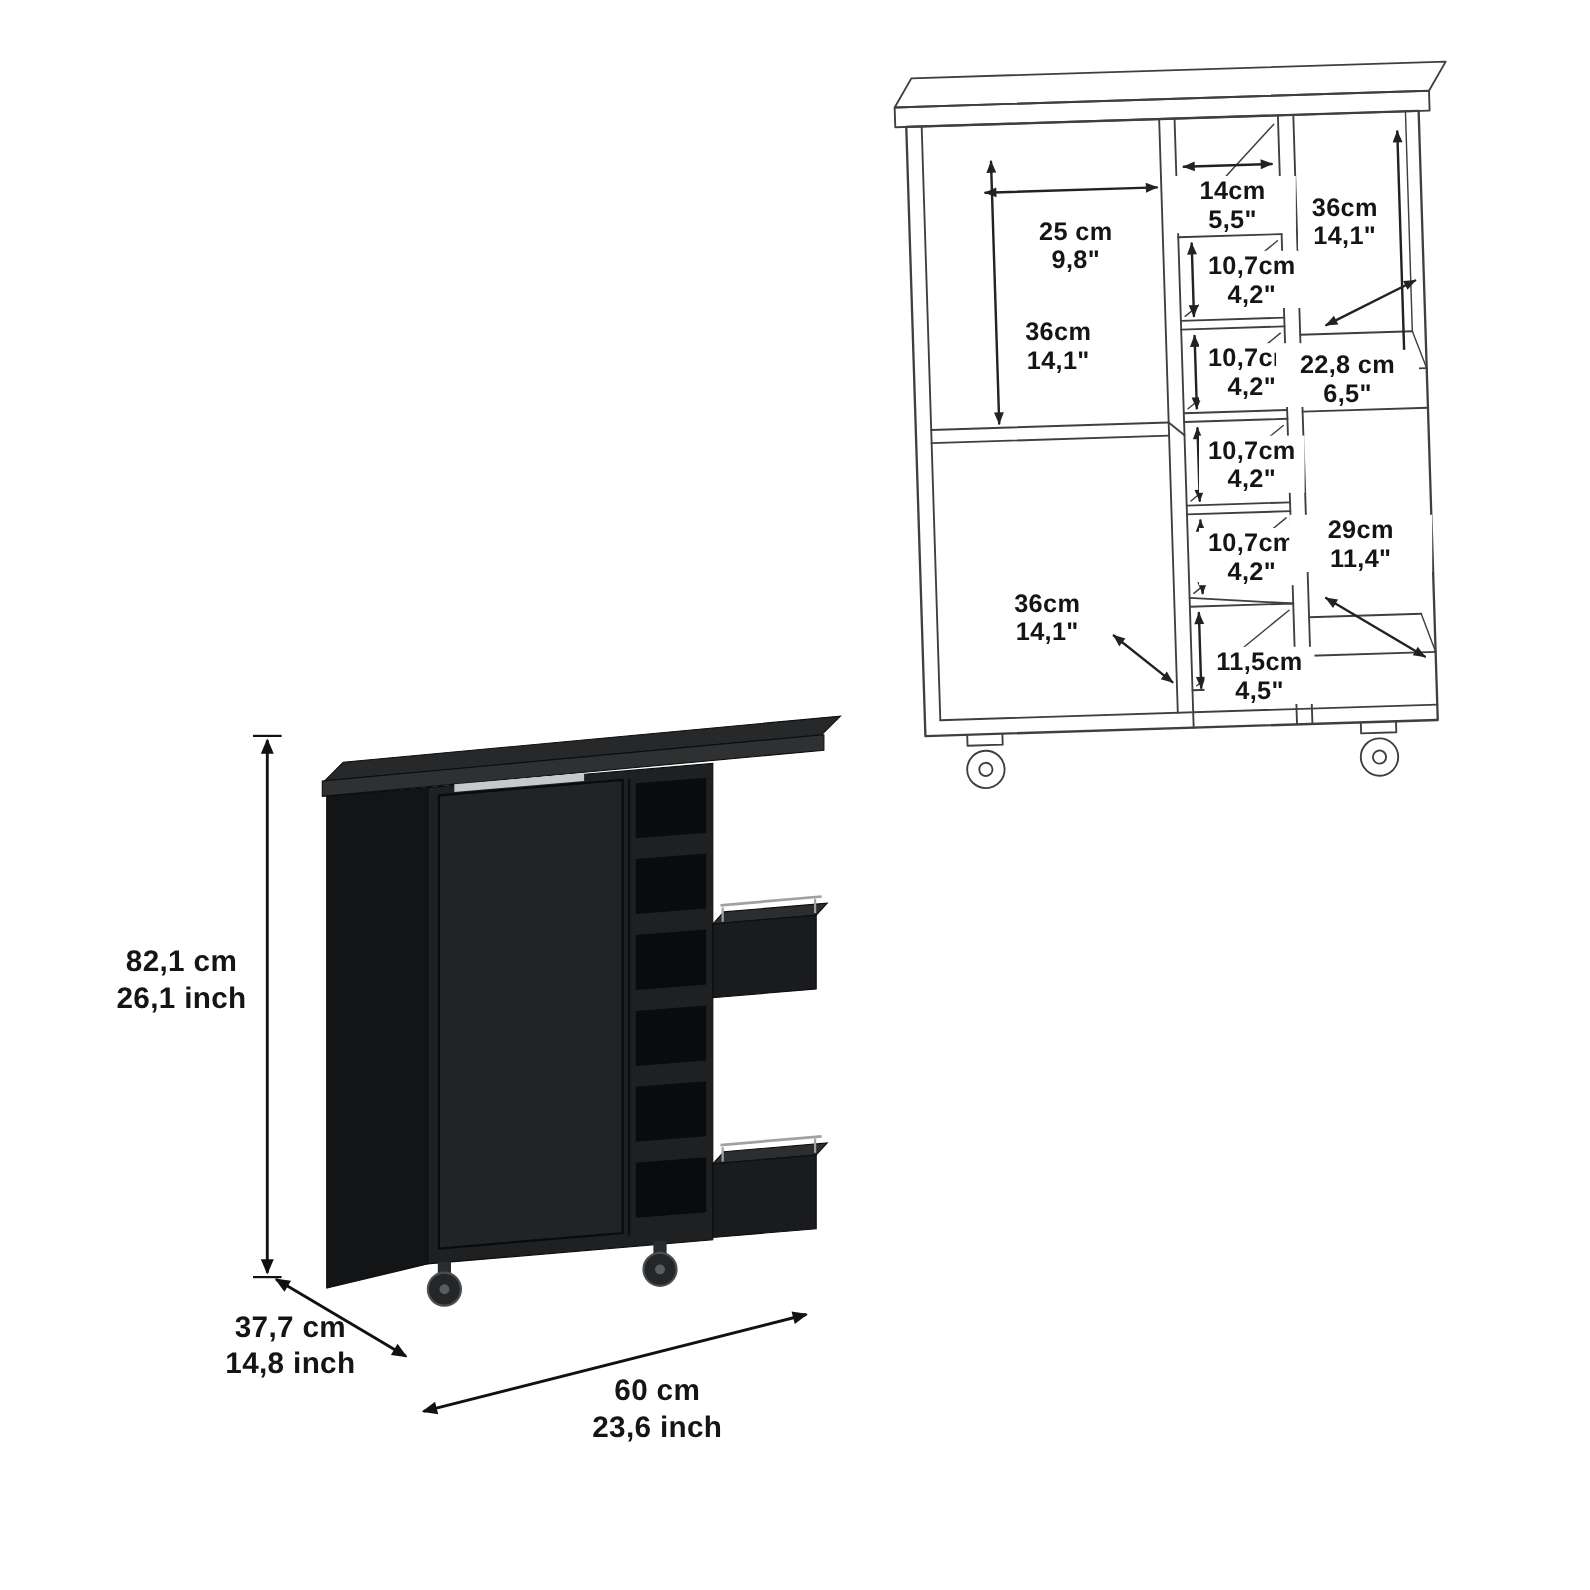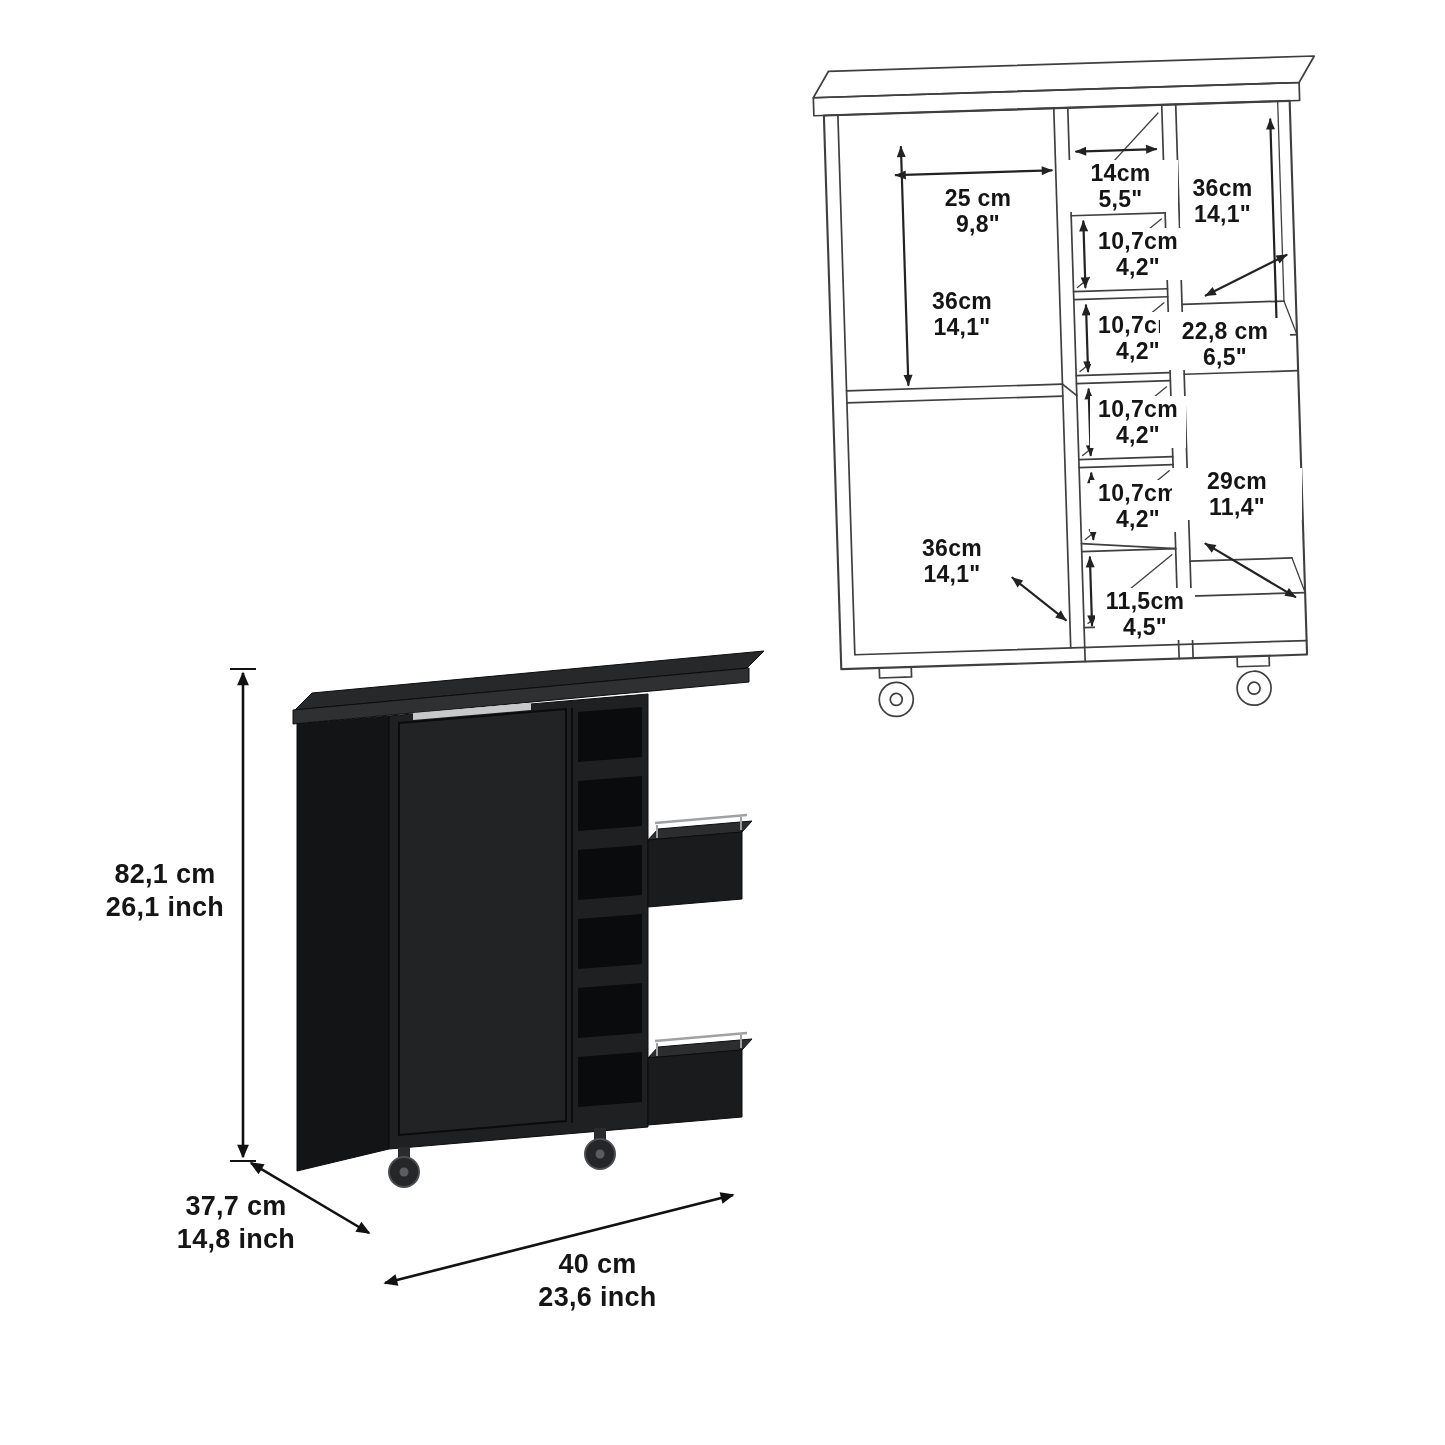--- a/index.html
+++ b/index.html
@@ -144,21 +144,21 @@
 
   <g stroke="#111" stroke-width="2.6" fill="none">
     <line x1="230" y1="669" x2="256" y2="669" stroke-width="2"></line>
     <line x1="230" y1="1161" x2="256" y2="1161" stroke-width="2"></line>
     <line x1="243" y1="673" x2="243" y2="1157" marker-start="url(#arrP)" marker-end="url(#arrP)"></line>
     <line x1="251" y1="1163" x2="369" y2="1233" marker-start="url(#arrP)" marker-end="url(#arrP)"></line>
     <line x1="385" y1="1283" x2="733" y2="1195" marker-start="url(#arrP)" marker-end="url(#arrP)"></line>
   </g>
 </svg>
 
-<div class="dim wf" style="left:908px;top:185px;width:140px">
+<div class="dim wf" style="left:908px;top:197px;width:140px">
   <div>25 cm</div>
   <div>9,8"</div>
 </div>
 <div class="dim wf" style="left:912px;top:288px;width:100px">
   <div>36cm</div>
   <div>14,1"</div>
 </div>
 <div class="dim wf" style="left:1063px;top:160px;width:115px">
   <div>14cm</div>
   <div>5,5"</div>
@@ -197,22 +197,22 @@
 </div>
 <div class="dim wf" style="left:1095px;top:588px;width:100px">
   <div>11,5cm</div>
   <div>4,5"</div>
 </div>
 
 <div class="dim prod" style="left:85px;top:858px;width:160px">
   <div>82,1 cm</div>
   <div>26,1 inch</div>
 </div>
-<div class="dim prod" style="left:146px;top:1190px;width:180px">
+<div class="dim prod" style="left:174px;top:1190px;width:180px">
   <div>37,7 cm</div>
   <div>14,8 inch</div>
 </div>
 <div class="dim prod" style="left:500px;top:1248px;width:195px">
-  <div>40 cm</div>
+  <div>60 cm</div>
   <div>23,6 inch</div>
 </div>
 
 </div>
 
 </body></html>

